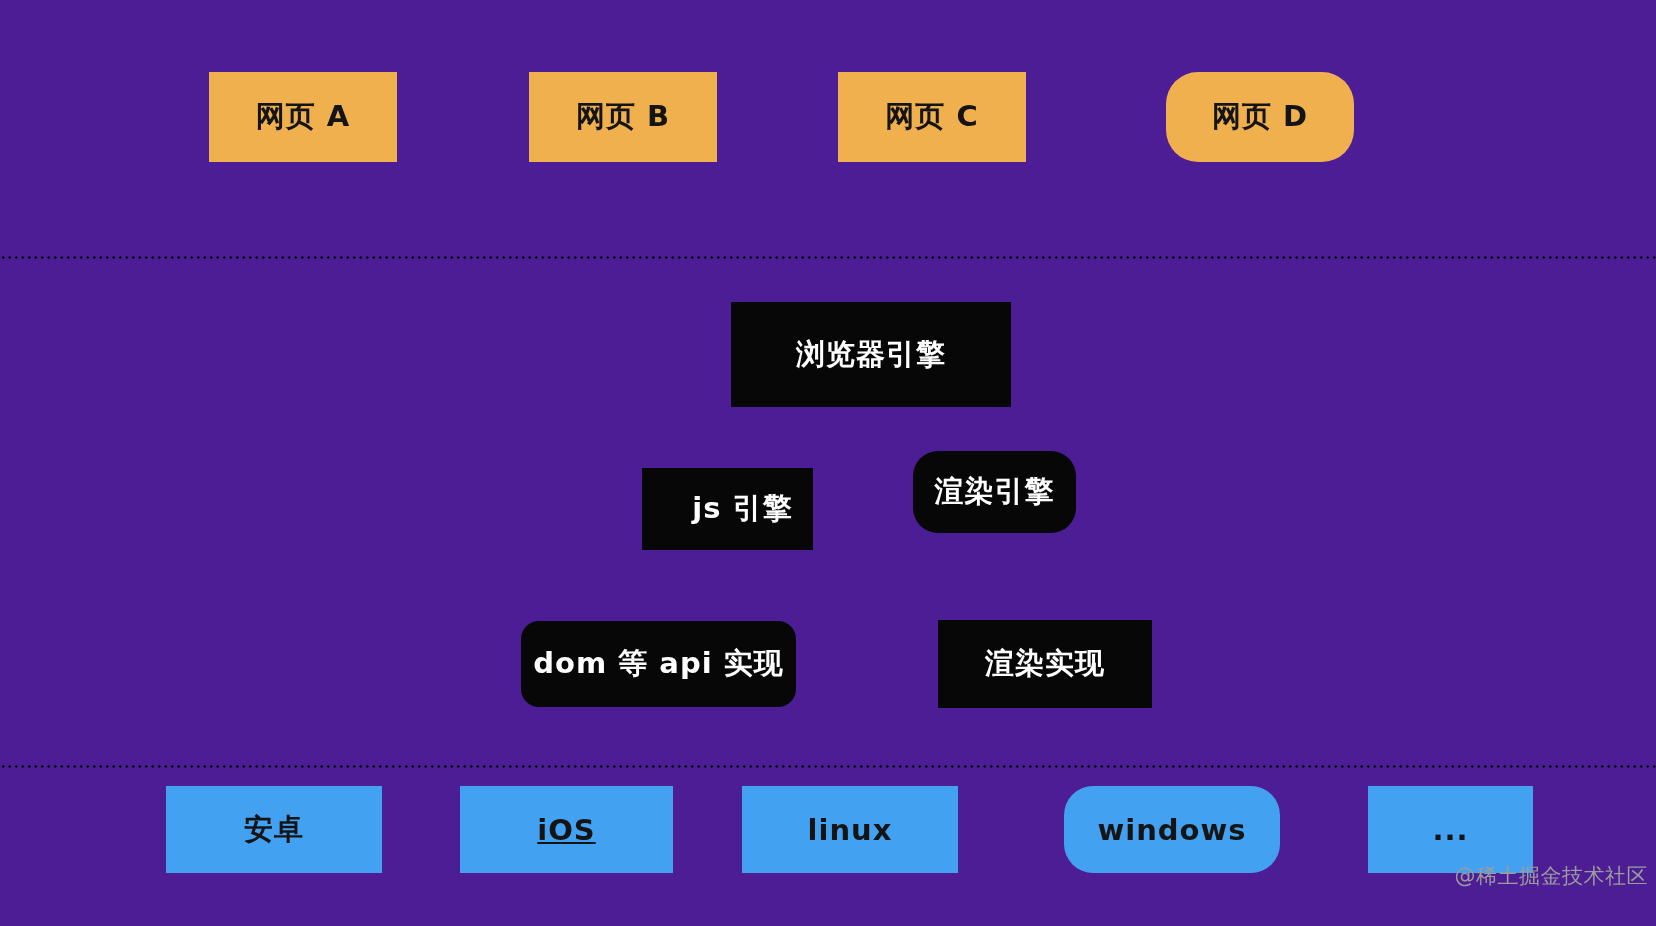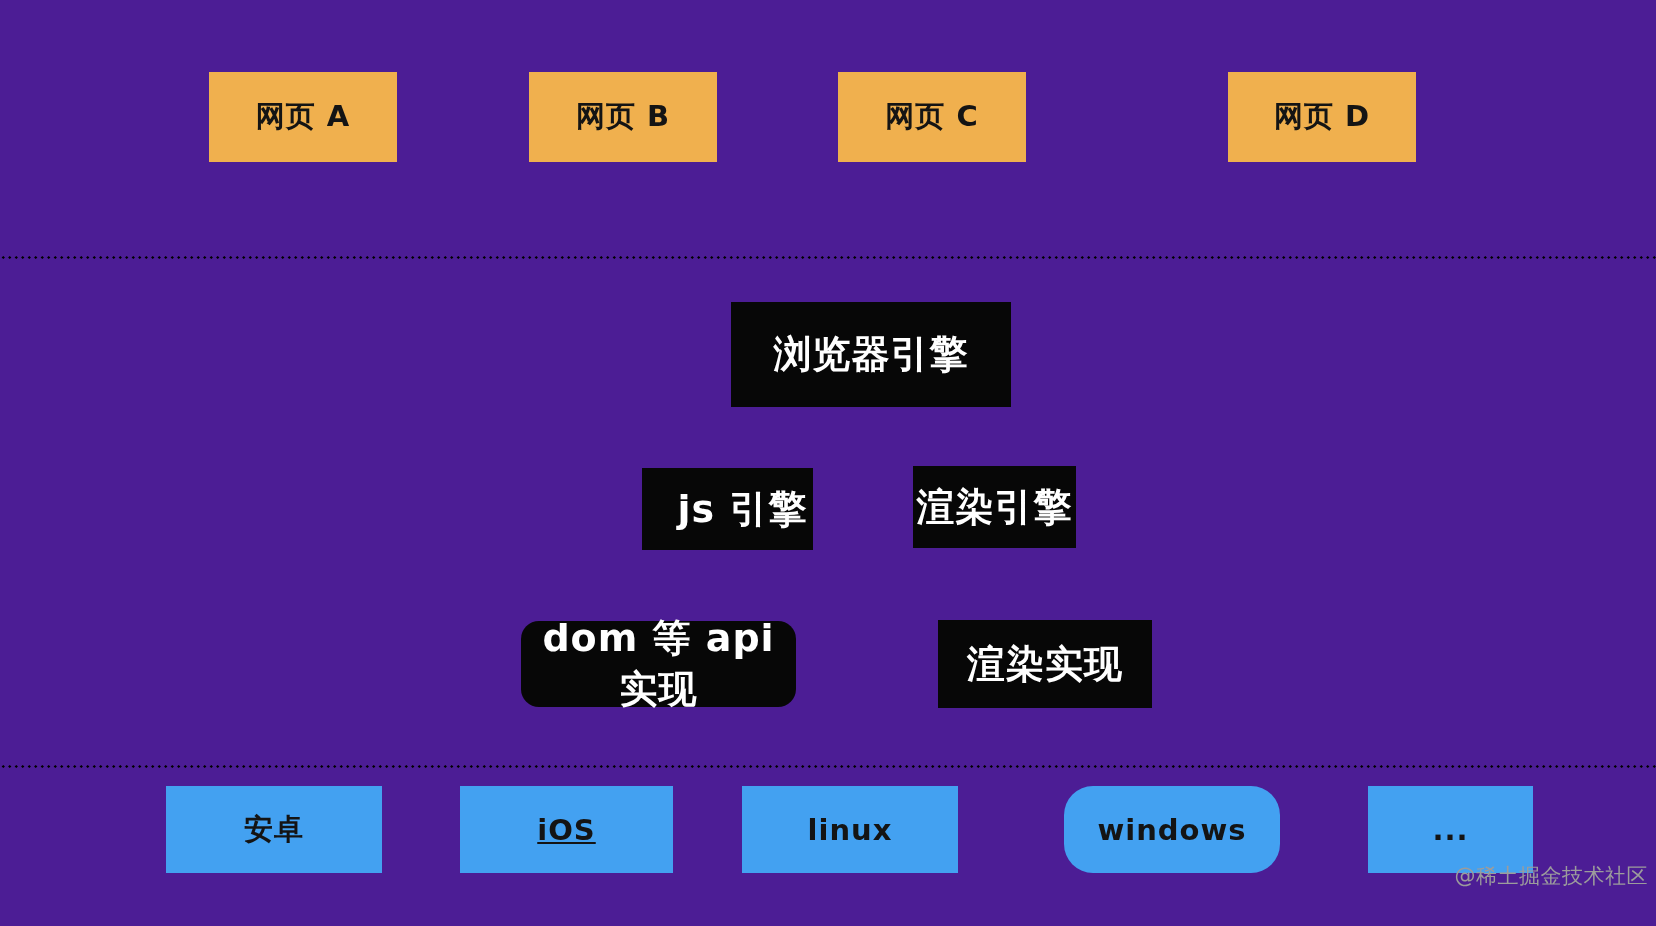--- a/index.html
+++ b/index.html
@@ -20,46 +20,46 @@
   }
   .page-box {
     background:var(--page-box-color,#F0B04E);
     color:#141414;
     font-size:29px;
     width:188px; height:90px; top:72px;
   }
   .engine-box {
     background:var(--engine-box-color,#070707);
     color:#ffffff;
-    font-size:38px;
+    font-size:29px;
   }
   .platform-box {
     background:var(--platform-box-color,#43A1F1);
     color:#141414;
     font-size:29px;
     height:87px; top:786px;
   }
   .dotted-divider {
     position:absolute; left:0; width:100%; height:3px;
     background-image:radial-gradient(circle,#000 1.1px,transparent 1.4px);
     background-size:6.5px 3px;
     background-repeat:repeat-x;
   }
   
   .pos-page-a { left:209px; }
   .pos-page-b { left:529px; }
   .pos-page-c { left:838px; }
-  .pos-page-d { left:1228px; }
+  .pos-page-d { left:1166px;border-radius:32px; }
   
   .pos-divider-1 { top:256px; }
   .pos-divider-2 { top:765px; }
   
   .pos-browser-engine { left:731px; top:302px; width:280px; height:105px; }
   .pos-js-engine      { left:642px; top:468px; width:171px; height:82px;padding-left:30px; }
-  .pos-render-engine  { left:913px; top:466px; width:163px; height:82px; }
+  .pos-render-engine  { left:913px; top:451px; width:163px; height:82px;border-radius:25px; }
   .pos-dom-impl       { left:521px; top:621px; width:275px; height:86px;border-radius:18px; }
   .pos-render-impl    { left:938px; top:620px; width:214px; height:88px; }
   
   .pos-android  { left:166px;  width:216px; }
   .pos-ios      { left:460px;  width:213px;text-decoration:underline; }
   .pos-linux    { left:742px;  width:216px; }
   .pos-windows  { left:1064px; width:216px;border-radius:29px; }
   .pos-ellipsis { left:1368px; width:165px; }
   .watermark {
     position:absolute;

